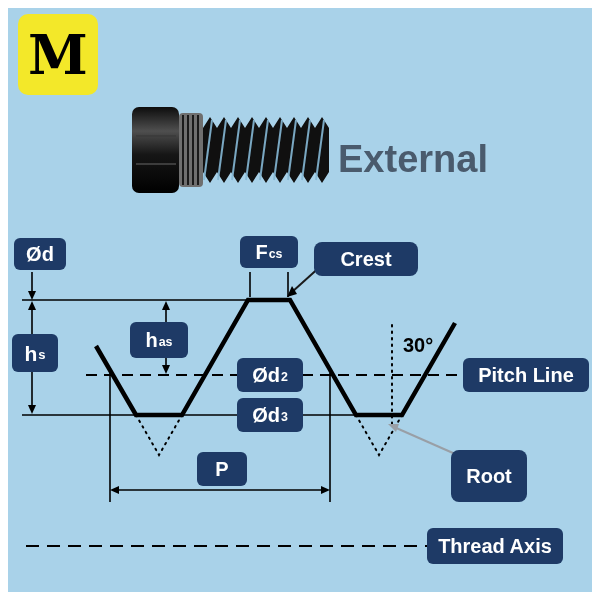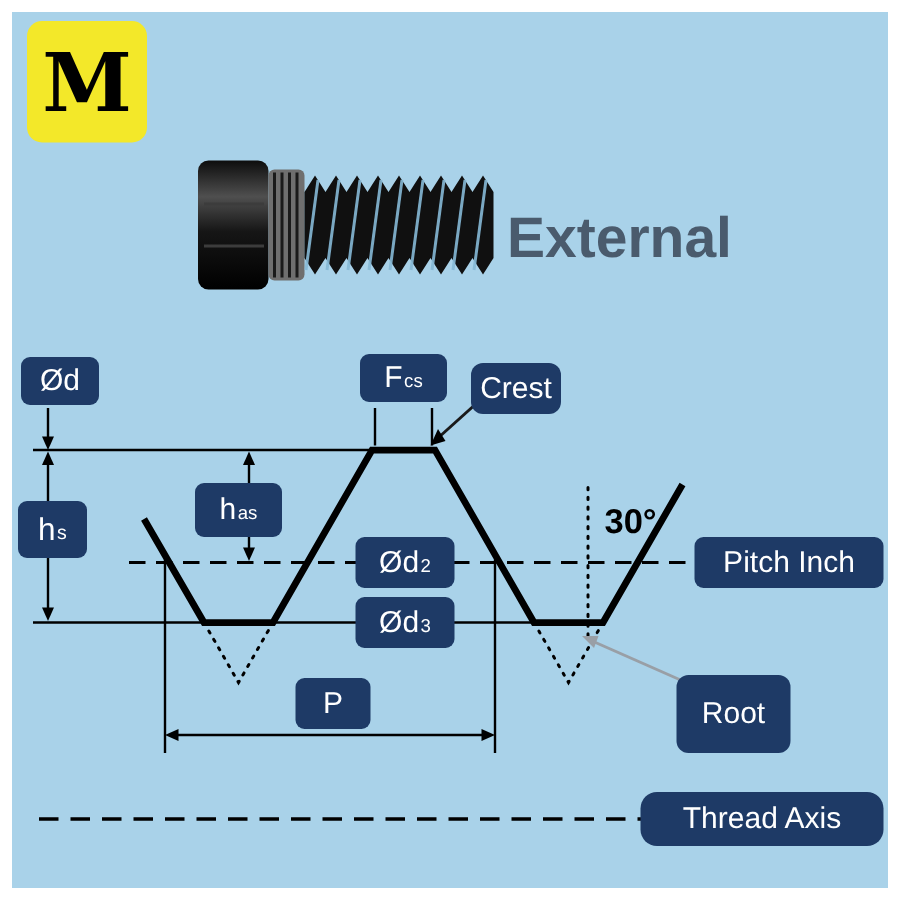--- a/index.html
+++ b/index.html
@@ -11,23 +11,23 @@
   .frame{position:relative;width:600px;height:600px;background:var(--frame);overflow:hidden;margin:0 auto;}
   .canvas{position:absolute;left:8px;top:8px;right:8px;bottom:8px;background:var(--background);z-index:0;}
   .layer{position:absolute;left:0;top:0;z-index:1;}
   .logo{position:absolute;left:18px;top:14px;width:80px;height:81px;background:var(--logo-bg);
         border-radius:10px;display:flex;align-items:center;justify-content:center;z-index:2;}
   .logo span{font-family:"DejaVu Serif",serif;font-weight:700;font-size:54px;color:var(--logo-text);line-height:1;}
   .title{position:absolute;left:116px;top:40px;font-size:34px;font-weight:700;color:var(--heading-text);
          letter-spacing:0.5px;z-index:2;white-space:nowrap;}
   .external{position:absolute;left:338px;top:138px;font-size:38px;font-weight:700;color:var(--heading-text);z-index:2;}
   .box{position:absolute;background:var(--label-bg);color:var(--label-text);display:flex;align-items:center;
-       justify-content:center;font-size:20px;font-weight:400;border-radius:6px;z-index:2;line-height:1;text-align:right;}
+       justify-content:center;font-size:20px;font-weight:700;border-radius:6px;z-index:2;line-height:1;text-align:right;}
   .box sub{font-size:0.62em;margin-left:1px;transform:translateY(2px);}
-  .angle{position:absolute;color:#000;font-size:23px;font-weight:700;z-index:2;}
+  .angle{position:absolute;color:#000;font-size:20px;font-weight:700;z-index:2;}
   
   .thin{stroke:var(--line);stroke-width:1.6;fill:none;}
   .profile{stroke:var(--line);stroke-width:4.5;fill:none;stroke-linejoin:miter;}
   .dot{stroke:var(--line);stroke-width:2;fill:none;stroke-dasharray:1.5 5;stroke-linecap:round;}
   .dash{stroke:var(--line);stroke-width:2;fill:none;stroke-dasharray:11 7;}
   .dash2{stroke:var(--line);stroke-width:2.2;fill:none;stroke-dasharray:13 8;}
   .ah{fill:var(--line);stroke:none;}
   .leader{stroke:var(--leader);stroke-width:2;}
   .ah-gray{fill:var(--leader);stroke:none;}
   .leader-dark{stroke:#1a1a1a;stroke-width:2;}
@@ -122,21 +122,21 @@
 
   <div class="box" style="left:14px;top:238px;width:52px;height:32px;">
     <span>Ød</span>
   </div>
 
   <div class="box" style="left:240px;top:236px;width:58px;height:32px;">
     <span>F</span>
       <sub>cs</sub>
   </div>
 
-  <div class="box" style="left:314px;top:242px;width:60px;height:34px;border-radius:8px;">
+  <div class="box" style="left:314px;top:242px;width:104px;height:34px;border-radius:8px;">
     <span>Crest</span>
   </div>
 
   <div class="box" style="left:12px;top:334px;width:46px;height:38px;font-size:21px;">
     <span>h</span>
       <sub>s</sub>
   </div>
 
   <div class="box" style="left:130px;top:322px;width:58px;height:36px;">
     <span>h</span>
@@ -149,27 +149,27 @@
   </div>
 
   <div class="box" style="left:237px;top:398px;width:66px;height:34px;">
     <span>Ød</span>
       <sub>3</sub>
   </div>
 
   <div class="angle" style="left:403px;top:334px;">30°</div>
 
   <div class="box" style="left:463px;top:358px;width:126px;height:34px;">
-    <span>Pitch Inch</span>
+    <span>Pitch Line</span>
   </div>
 
   <div class="box" style="left:197px;top:452px;width:50px;height:34px;">
     <span>P</span>
   </div>
 
   <div class="box" style="left:451px;top:450px;width:76px;height:52px;border-radius:8px;">
     <span>Root</span>
   </div>
 
-  <div class="box" style="left:427px;top:528px;width:162px;height:36px;border-radius:11px;">
+  <div class="box" style="left:427px;top:528px;width:136px;height:36px;">
     <span>Thread Axis</span>
   </div>
 </div>
 
 </body></html>

